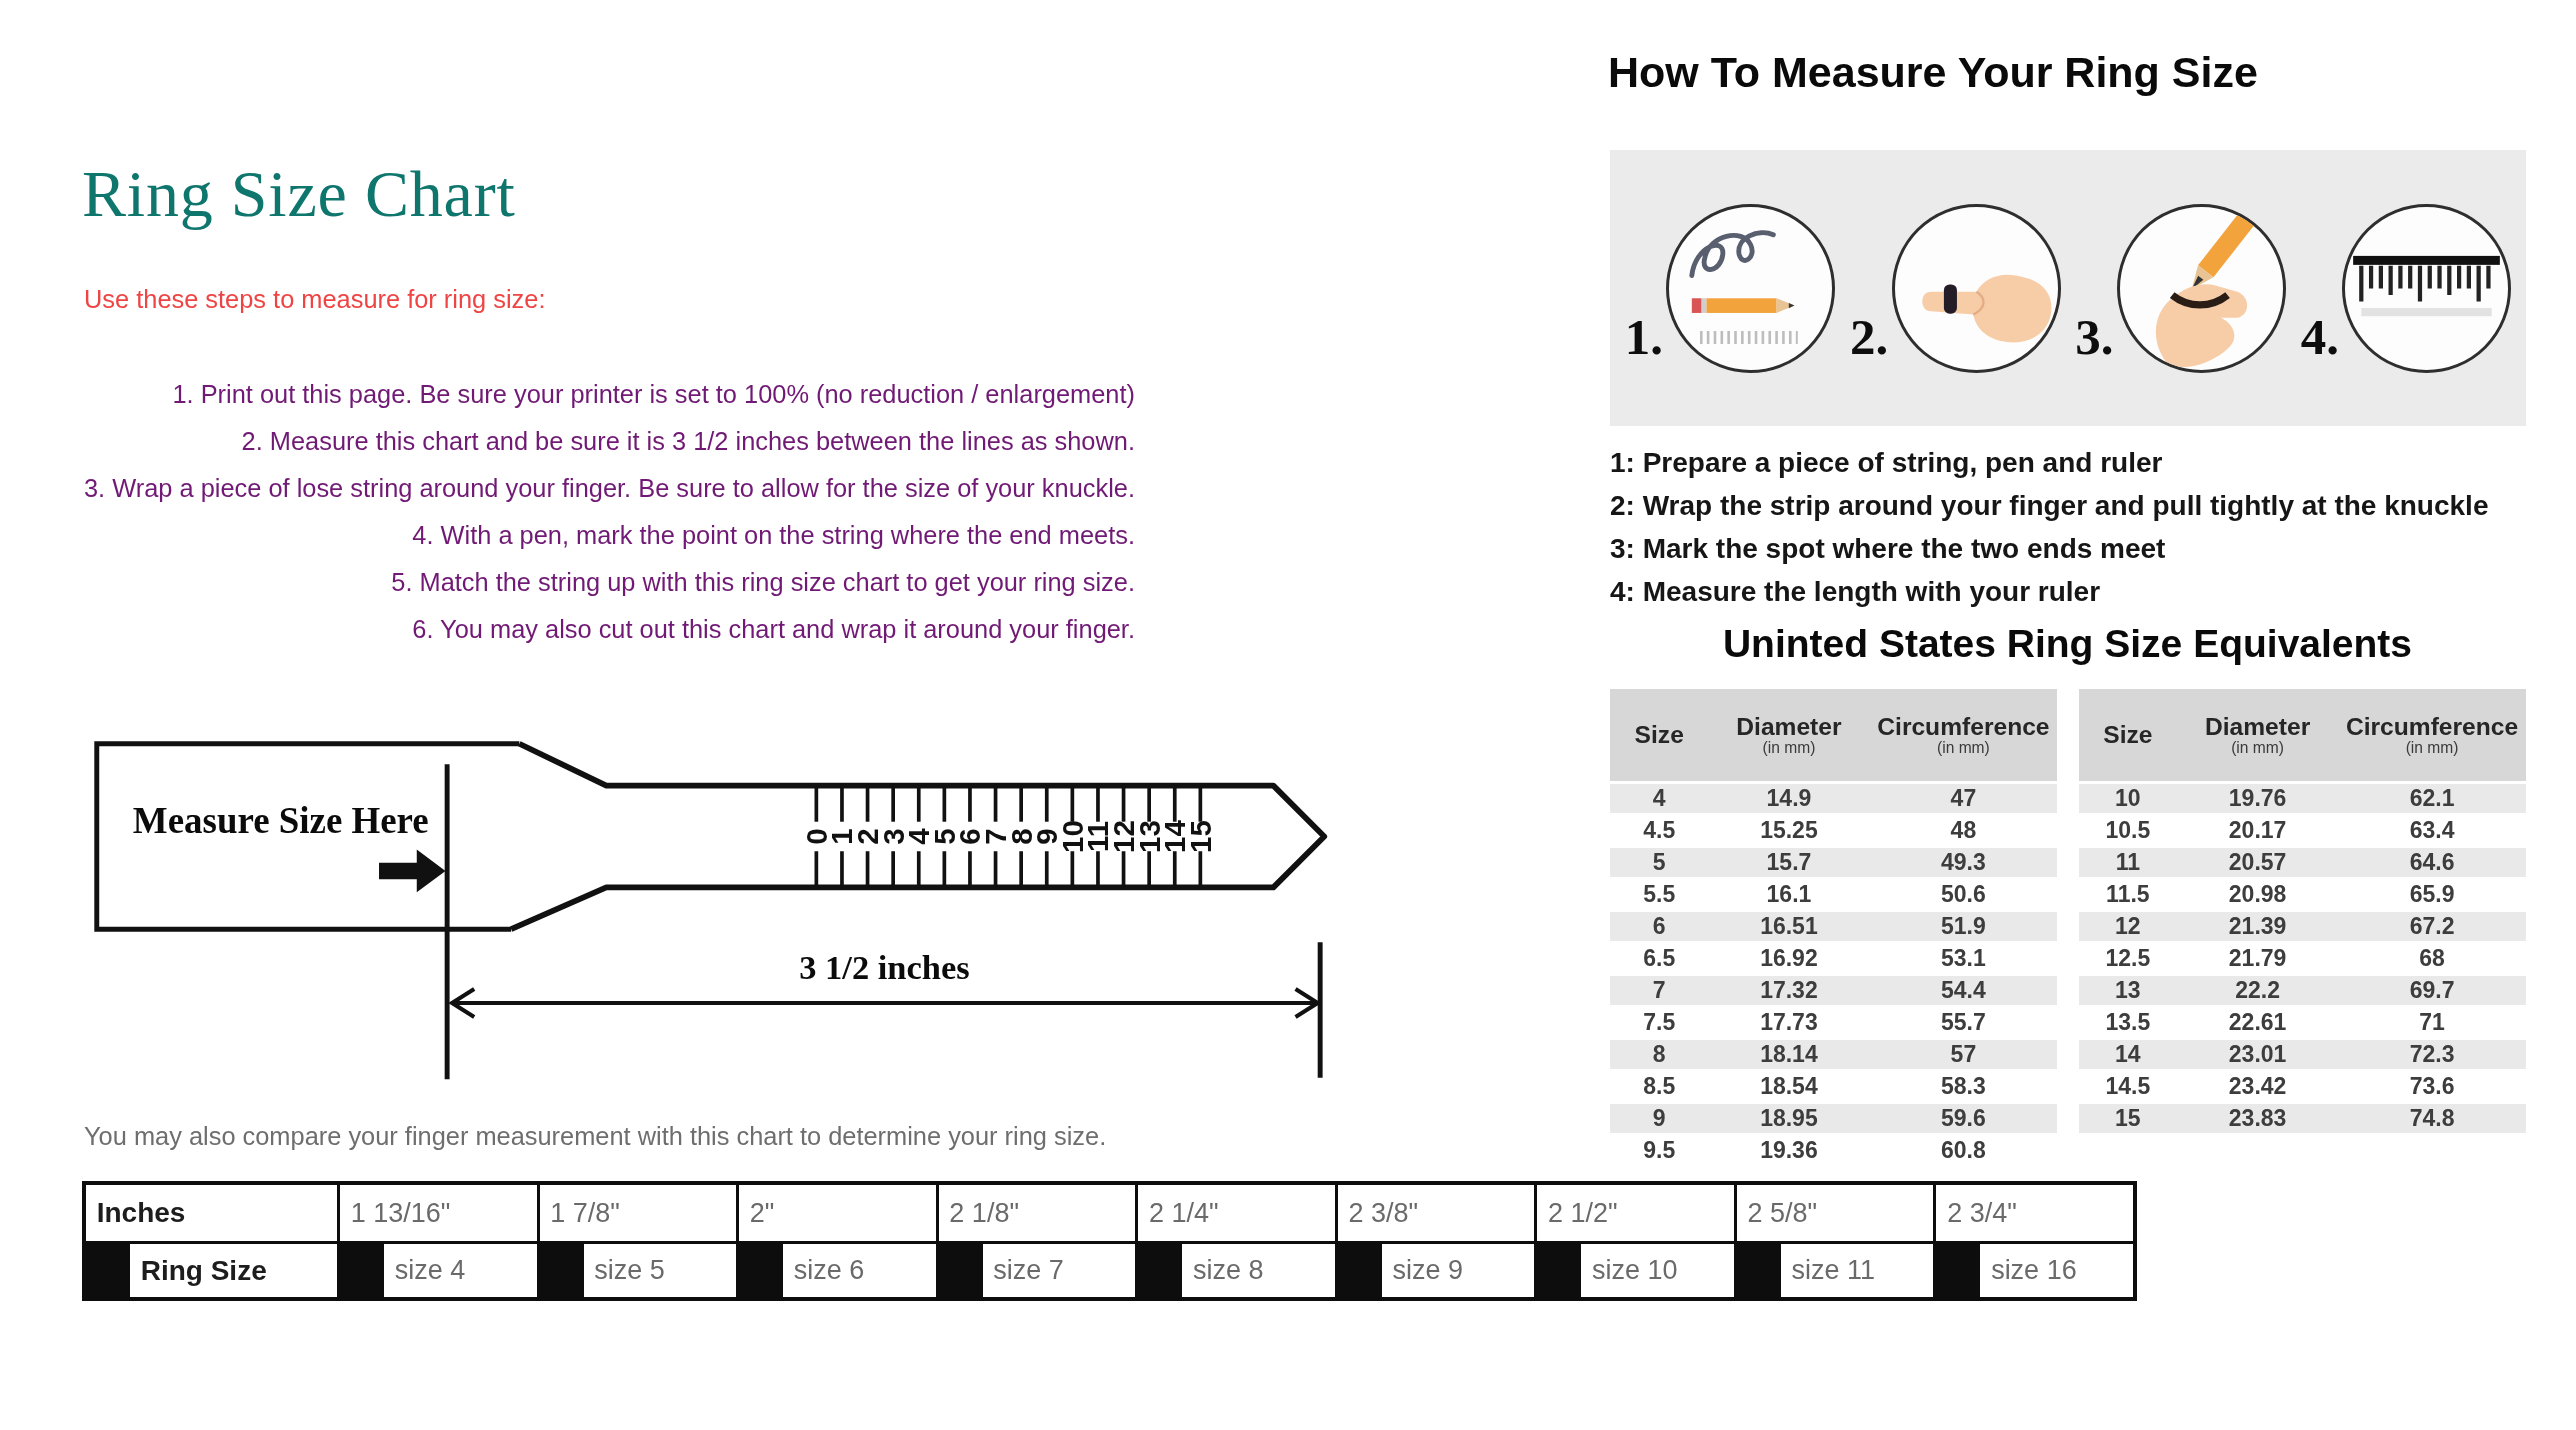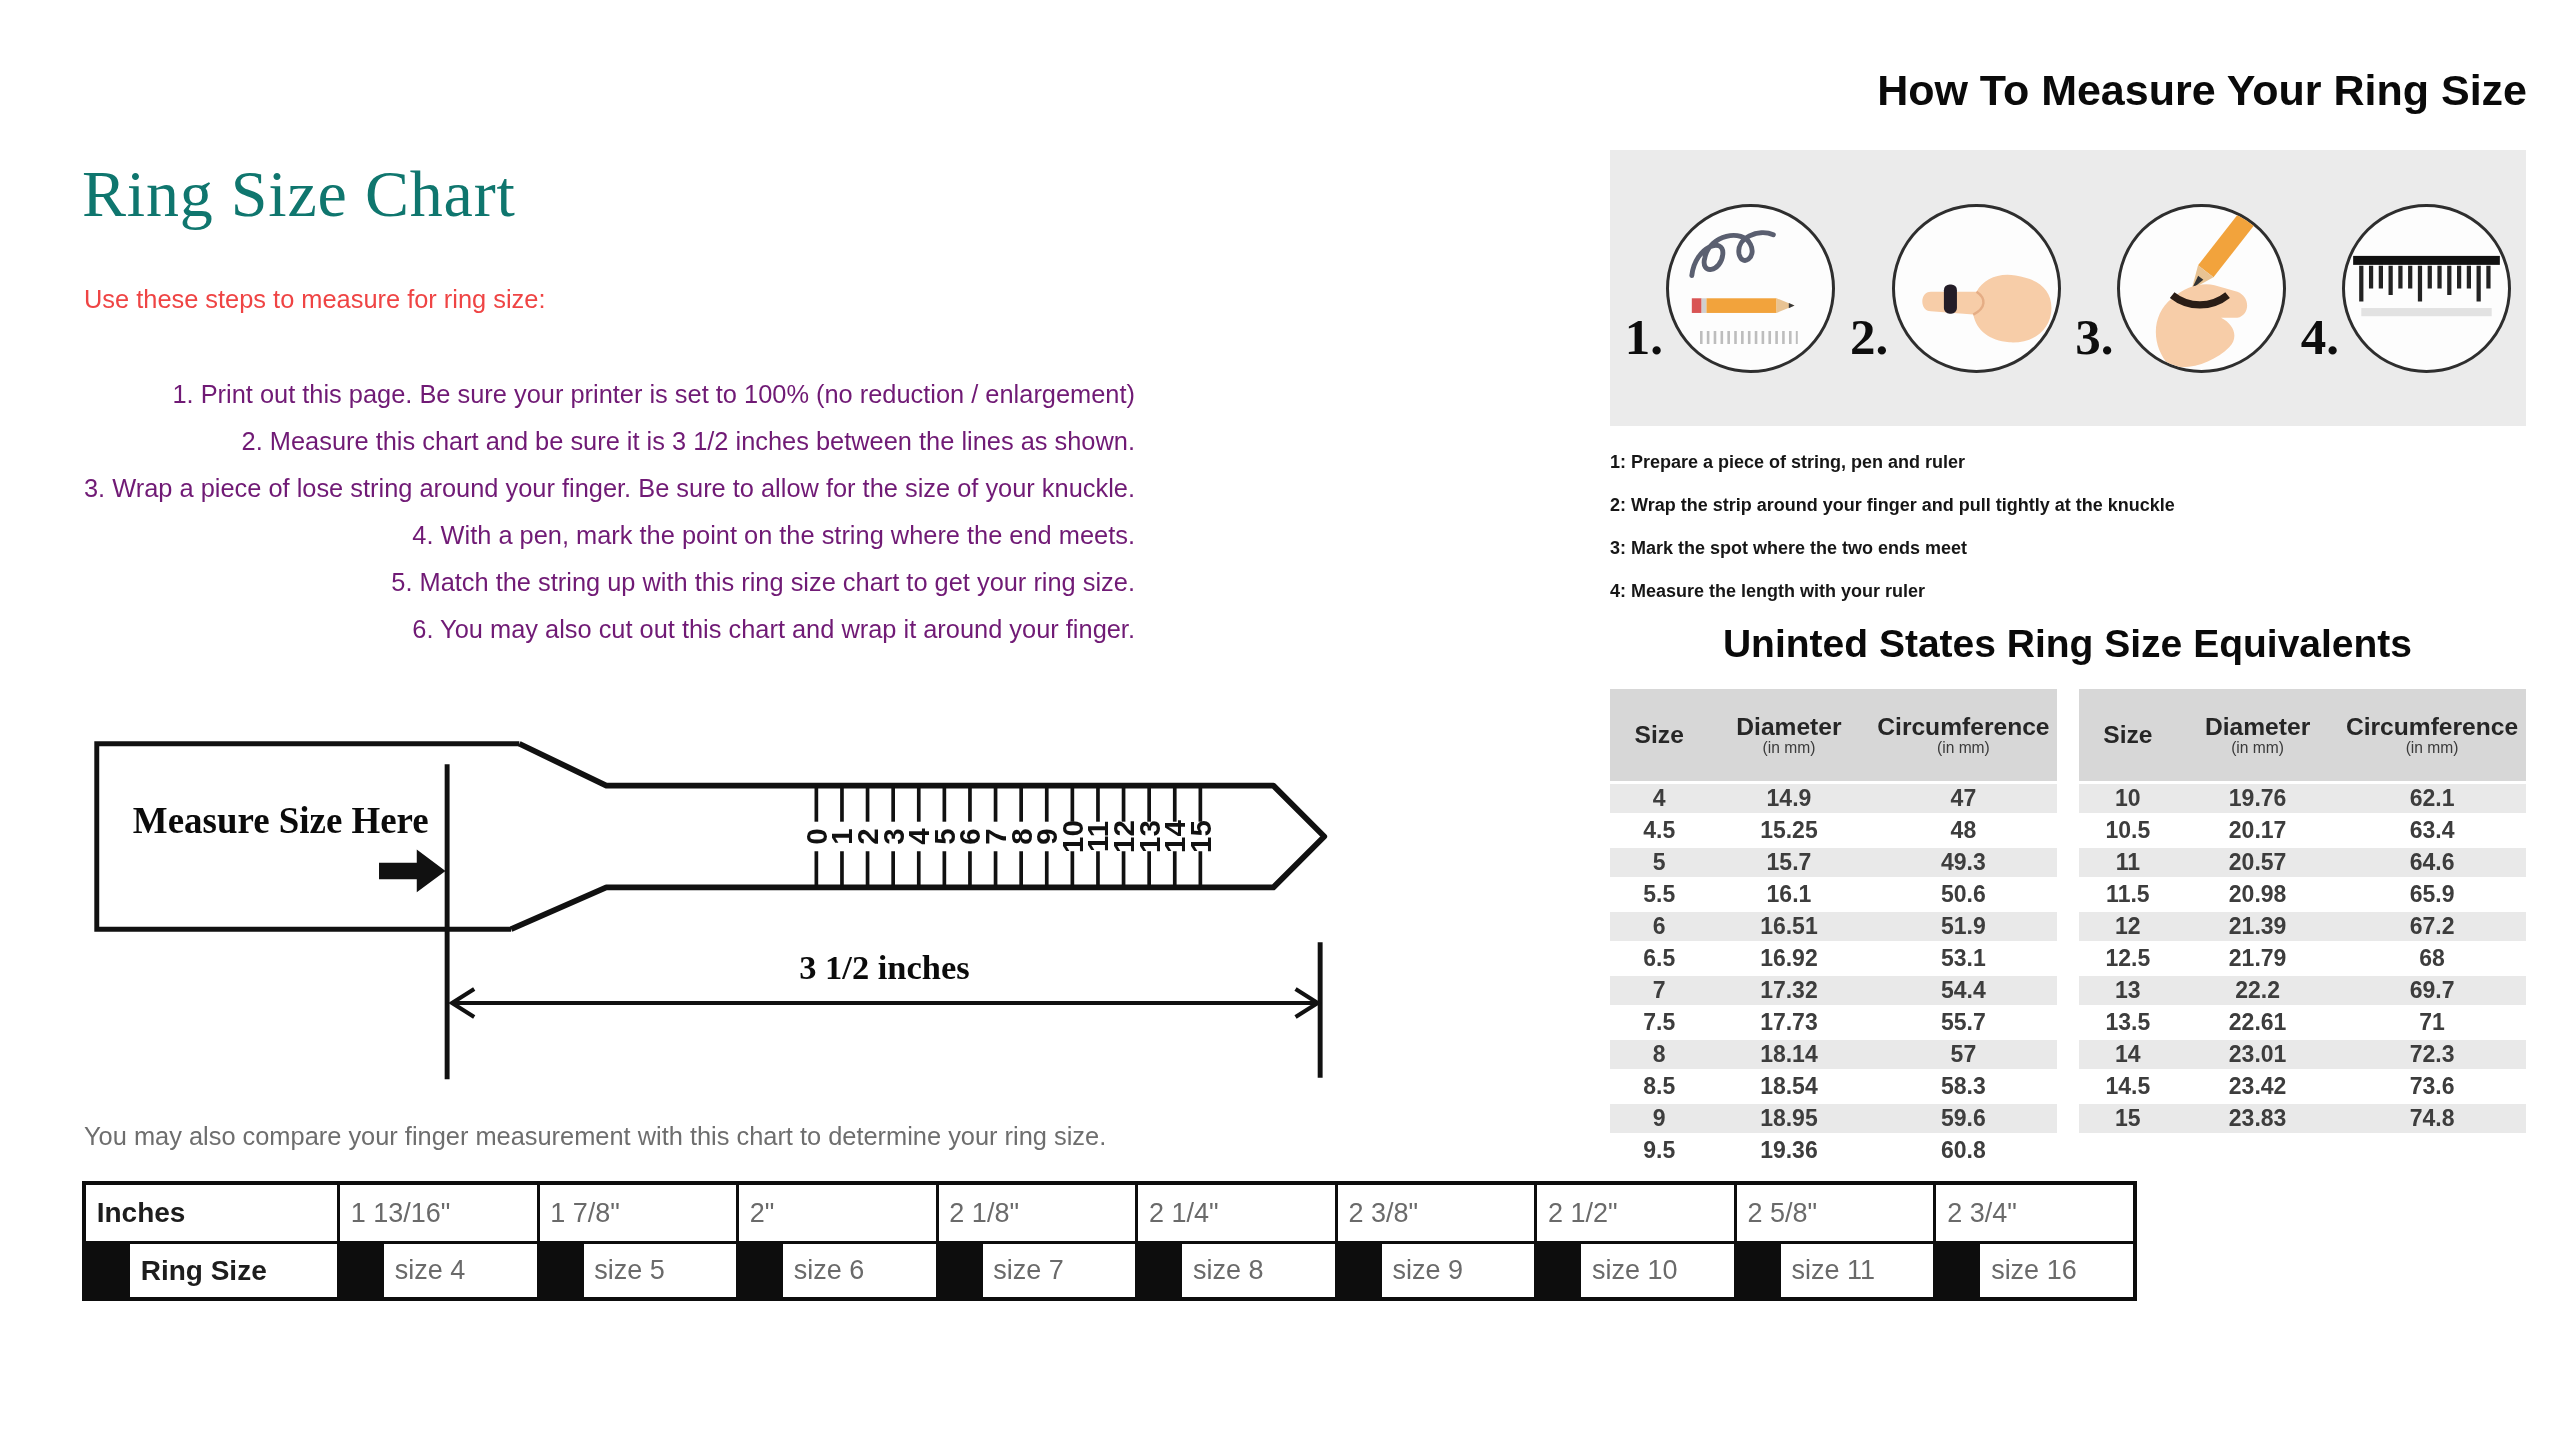--- a/index.html
+++ b/index.html
@@ -23,32 +23,32 @@
   .conv{left:82px;top:1181px;width:2055px;display:grid;box-sizing:border-box;
         grid-template-columns:251px repeat(9,1fr);grid-template-rows:56px 56px;
         border:4.9px solid #0d0d0d;background:#0d0d0d;grid-gap:0;}
   .conv-cell{background:#fff;display:flex;align-items:center;padding-left:10.7px;
              font-size:27px;color:#6a6a6a;border-left:3.3px solid #0d0d0d;box-sizing:border-box;}
   .conv-cell.c0{border-left:none;}
   .conv-cell.r2{border-top:3.3px solid #0d0d0d;margin-left:44px;}
   .conv-cell.hdr{font-weight:700;color:#1d1d1d;font-size:28px;}
 
   
-  .r-title{left:1608px;top:66px;width:919px;text-align:right;font-size:43px;
+  .r-title{left:1608px;top:48px;width:919px;text-align:left;font-size:43px;
            font-weight:700;color:#0a0a0a;}
   .panel{left:1610px;top:150px;width:916px;height:276px;background:#ebebeb;
          display:flex;align-items:center;justify-content:space-evenly;}
   .step-group{display:flex;align-items:flex-end;}
   .step-num{font-family:"Liberation Serif",serif;font-weight:700;font-size:51px;
             color:#0d0d0d;line-height:1;padding:0 3.3px 9.8px 0;}
   .circle{width:169px;height:169px;border-radius:50%;background:#fdfdfd;
           border:3.3px solid #2e2e2e;box-sizing:border-box;overflow:hidden;}
   .circle svg{width:100%;height:100%;display:block;}
 
-  .r-steps{left:1610px;top:441px;font-size:18px;font-weight:600;color:#161616;line-height:43px;}
+  .r-steps{left:1610px;top:441px;font-size:28px;font-weight:600;color:#161616;line-height:43px;}
   .eq-title{left:1608px;top:622px;width:919px;text-align:center;font-size:39px;
             font-weight:700;color:#0a0a0a;}
 
   .eq-wrap{left:1610px;top:689px;width:916px;display:flex;gap:21.3px;}
   .eq-table{flex:1;}
   .eq-head{background:#d7d7d7;height:92px;display:grid;grid-template-columns:22% 36% 42%;
            align-items:center;text-align:center;}
   .eq-head .lbl{font-size:24.6px;font-weight:700;color:#262626;line-height:1.05;}
   .eq-head .sub{font-size:15.6px;font-weight:400;color:#3a3a3a;display:block;}
   .eq-row{display:grid;grid-template-columns:22% 36% 42%;height:29px;border-top:3.3px solid #fff;

